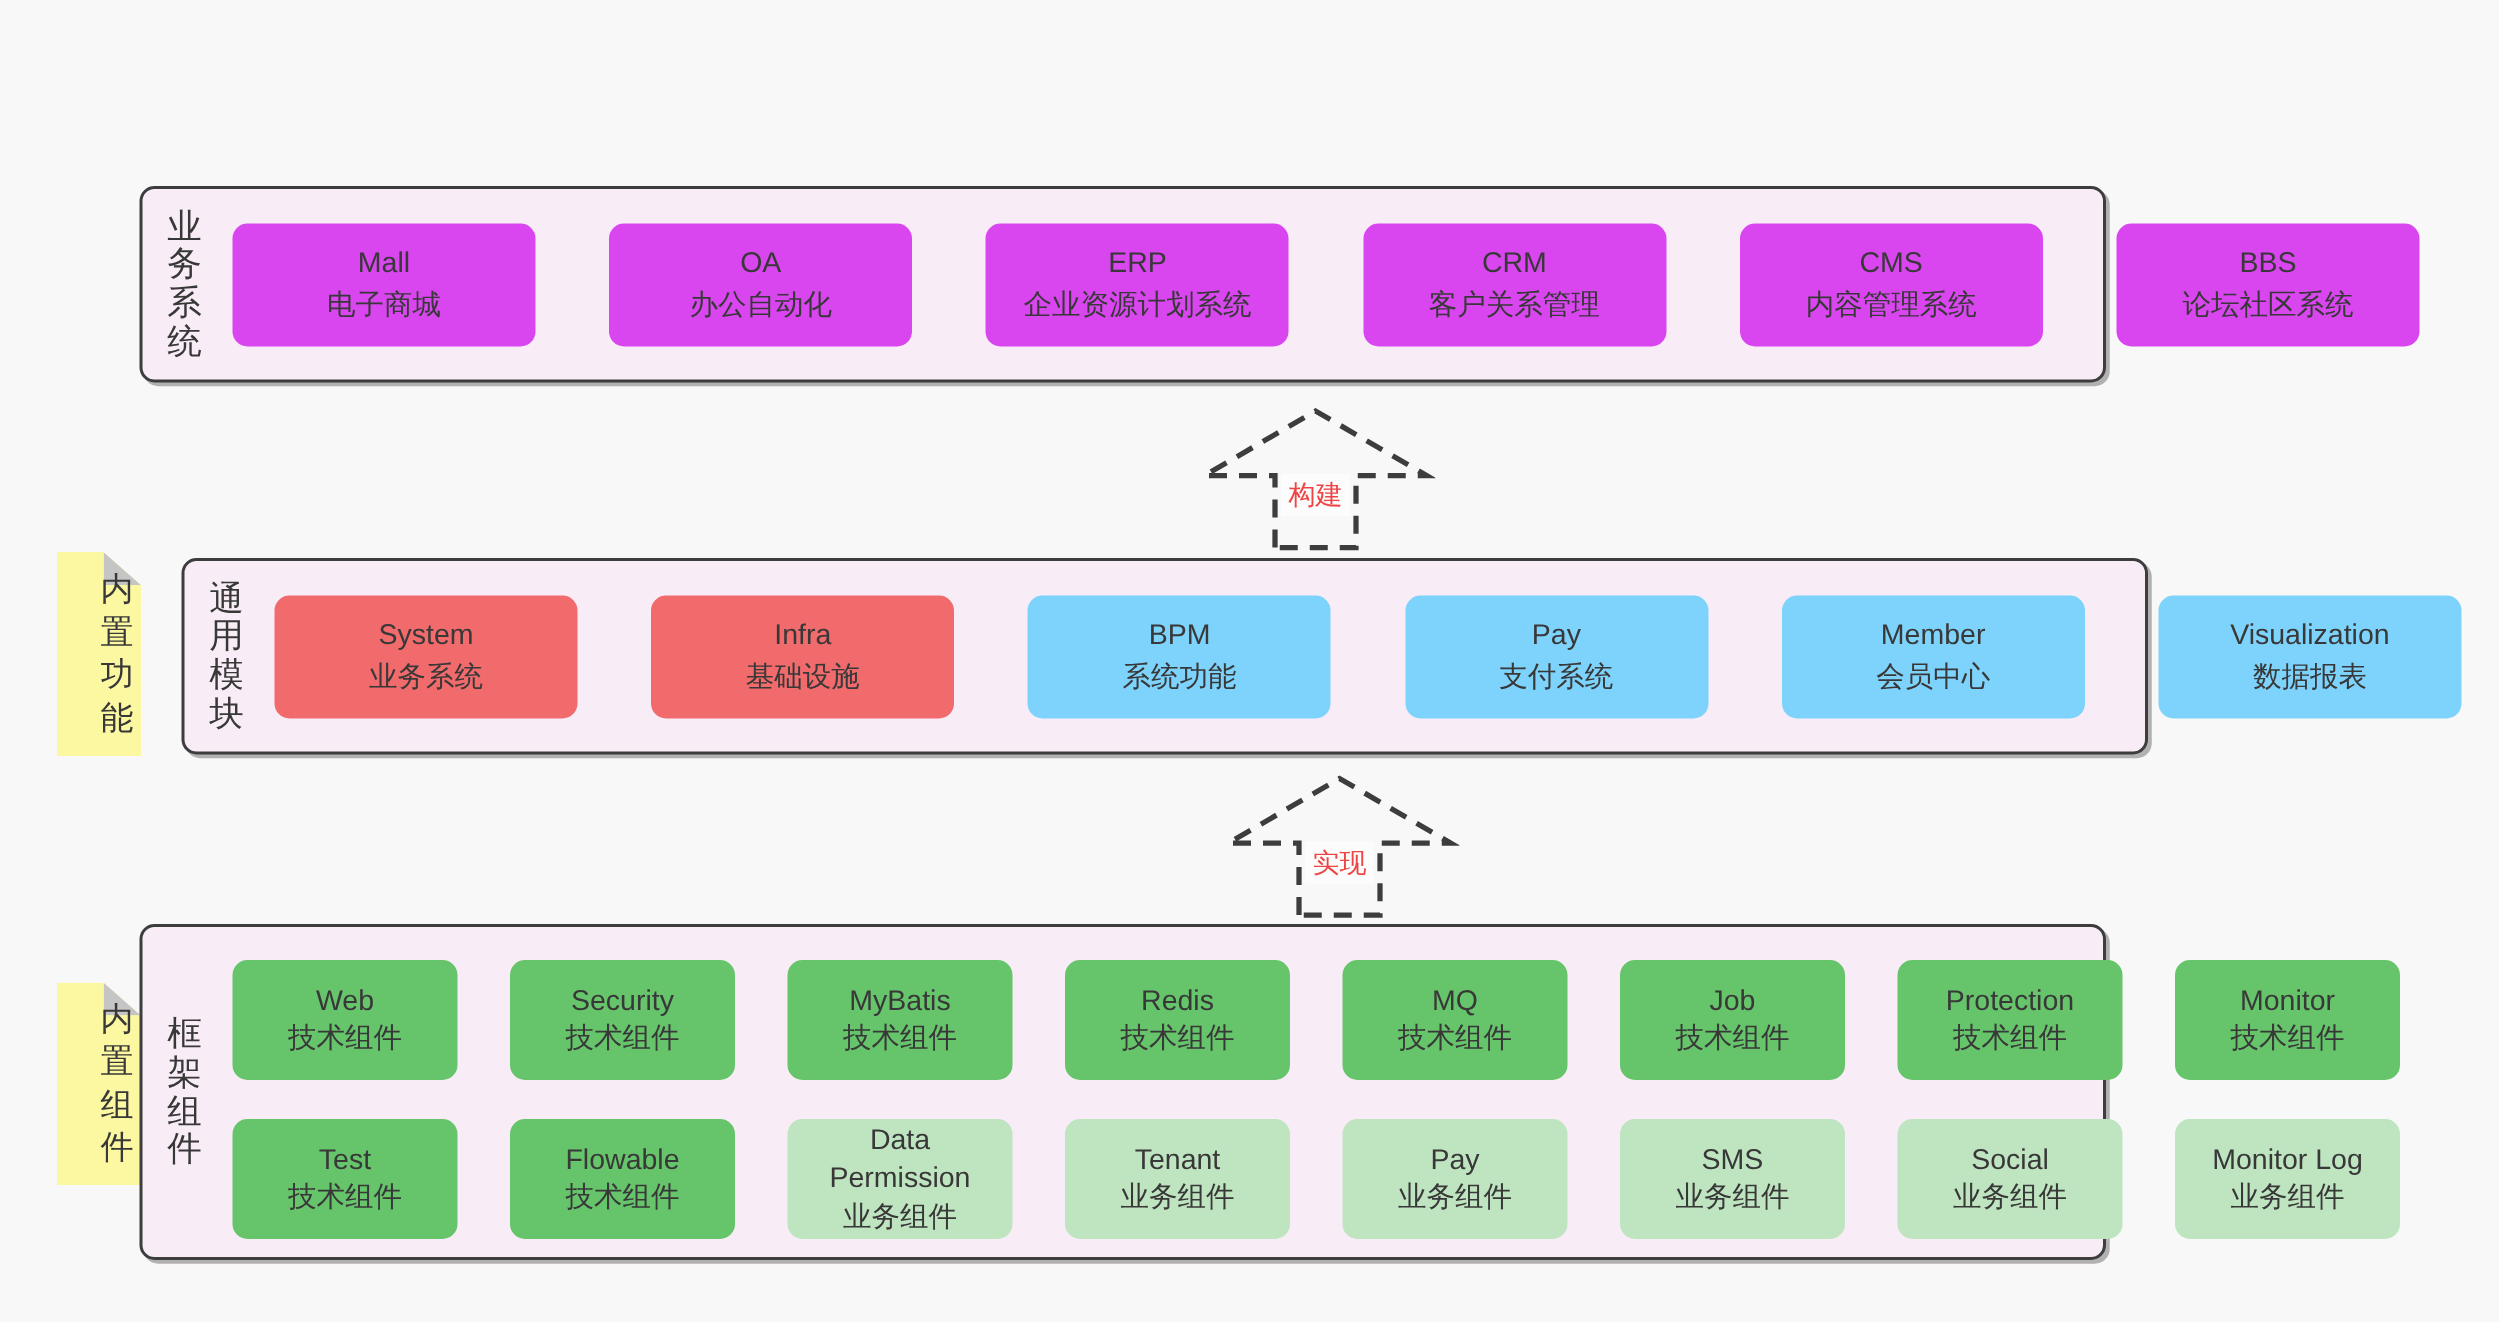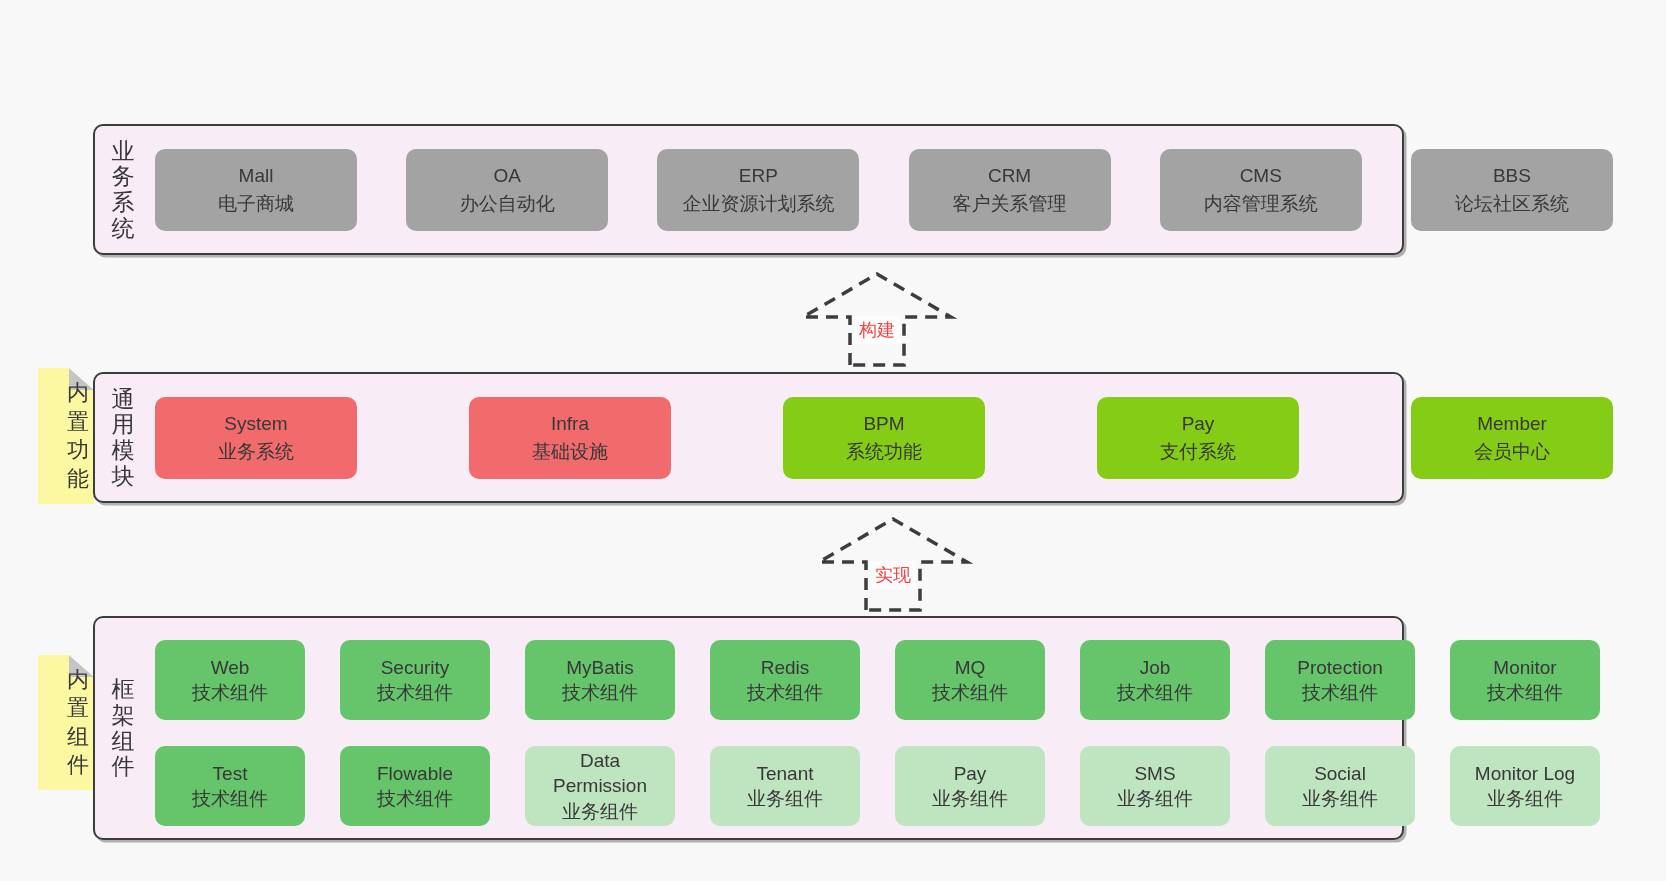--- a/index.html
+++ b/index.html
@@ -19,21 +19,21 @@
     left: 93px;
     width: 1311px;
     box-sizing: border-box;
     background: #f8edf7;
     border: 2px solid #3d3d3d;
     border-radius: 10px;
     box-shadow: 2.5px 2.5px 0 rgba(90,90,90,0.45);
     z-index: 2;
   }
   #band-business   { top: 124px; height: 131px; }
-  #band-modules    { top: 372px; height: 131px; }
+  #band-modules    { top: 372px; height: 131px; margin-left: 28px; }
   #band-components { top: 616px; height: 224px; }
 
   .band-label {
     position: absolute;
     left: 13px;
     top: 50%;
     transform: translateY(-50%);
     width: 30px;
     text-align: center;
     font-size: 23px;
@@ -71,23 +71,23 @@
     flex-direction: column;
     align-items: center;
     justify-content: center;
     text-align: center;
     font-size: 19px;
     line-height: 1.45;
     padding: 2px 6px;
   }
   .grid-row .box { width: 150px; height: 80px; line-height: 1.32; }
 
-  .blue        { background: #a3a3a3; }
+  .blue        { background: #d946ef; }
   .red         { background: #f16a6c; }
-  .pink        { background: #84cc16; text-align: center; }
+  .pink        { background: #7dd3fc; text-align: center; }
   .green       { background: #66c46b; }
   .green-light { background: #bfe4c0; }
 
   
   .sticky {
     position: absolute;
     left: 38px;
     width: 56px;
     background: #fbf8a1;
     z-index: 1;
@@ -205,20 +205,24 @@
         <div>系统功能</div>
       </div>
       <div class="box pink">
         <div>Pay</div>
         <div>支付系统</div>
       </div>
       <div class="box pink">
         <div>Member</div>
         <div>会员中心</div>
       </div>
+      <div class="box pink">
+        <div>Visualization</div>
+        <div>数据报表</div>
+      </div>
     </div>
   </section>
 
   <div class="arrow" id="arrow-implement">
     <svg viewBox="0 0 160 98">
       <path d="M53,95 L53,47 L6,47 L80,4 L154,47 L107,47 L107,95 Z"></path>
     </svg>
     <span class="arrow-label">实现</span>
   </div>
 

